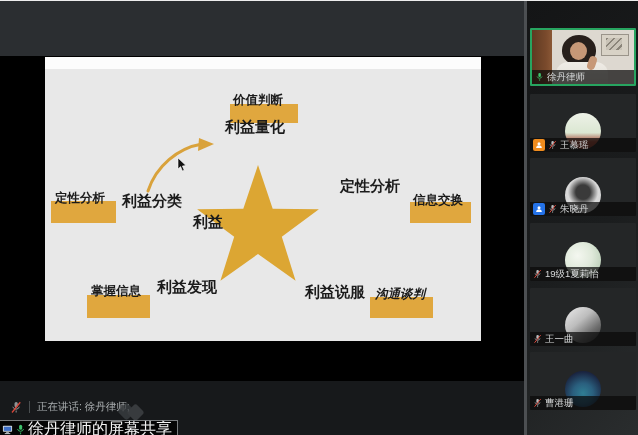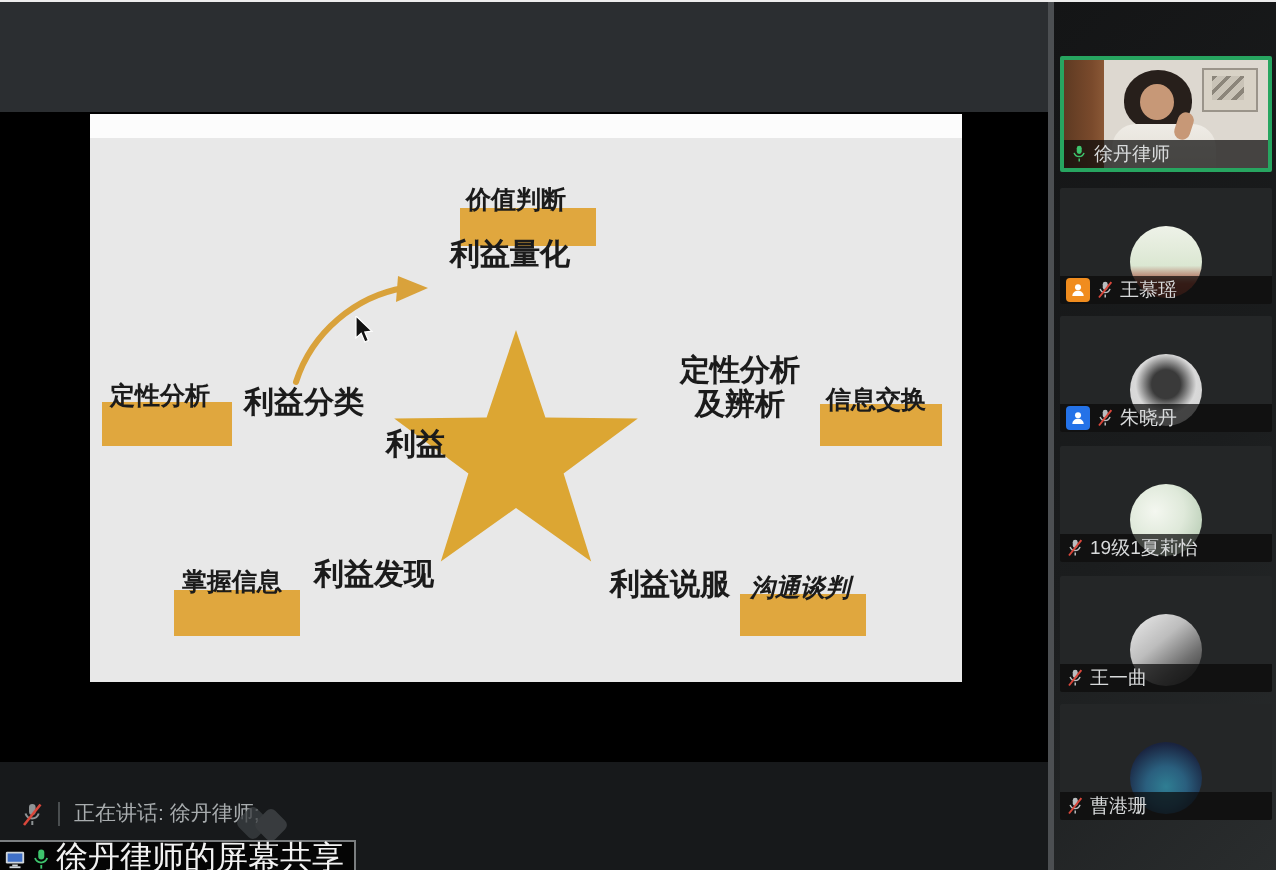--- a/index.html
+++ b/index.html
@@ -113,21 +113,20 @@
 
         <div class="star-wrap">
           <svg width="130" height="124" viewBox="0 0 130 124">
             <polygon fill="#dca633" points="65,2 79.7,45.8 125.9,46.2 88.8,73.7 102.6,117.8 65,91 27.4,117.8 41.2,73.7 4.1,46.2 50.3,45.8"></polygon>
           </svg>
           <div class="star-txt">利益</div>
         </div>
 
         <div class="lbl cap two-line" style="left:290px;top:120px;width:70px;">
           <div>定性分析</div>
-          <div>及辨析</div>
         </div>
         <div class="goldbox" style="left:365px;top:145px;width:61px;height:21px;"></div>
         <div class="lbl boxtxt" style="left:368px;top:135px;">信息交换</div>
 
         <div class="goldbox" style="left:42px;top:238px;width:63px;height:23px;"></div>
         <div class="lbl boxtxt" style="left:46px;top:226px;">掌握信息</div>
         <div class="lbl cap" style="left:112px;top:221px;">利益发现</div>
 
         <div class="lbl cap" style="left:260px;top:226px;">利益说服</div>
         <div class="goldbox" style="left:325px;top:240px;width:63px;height:21px;"></div>

